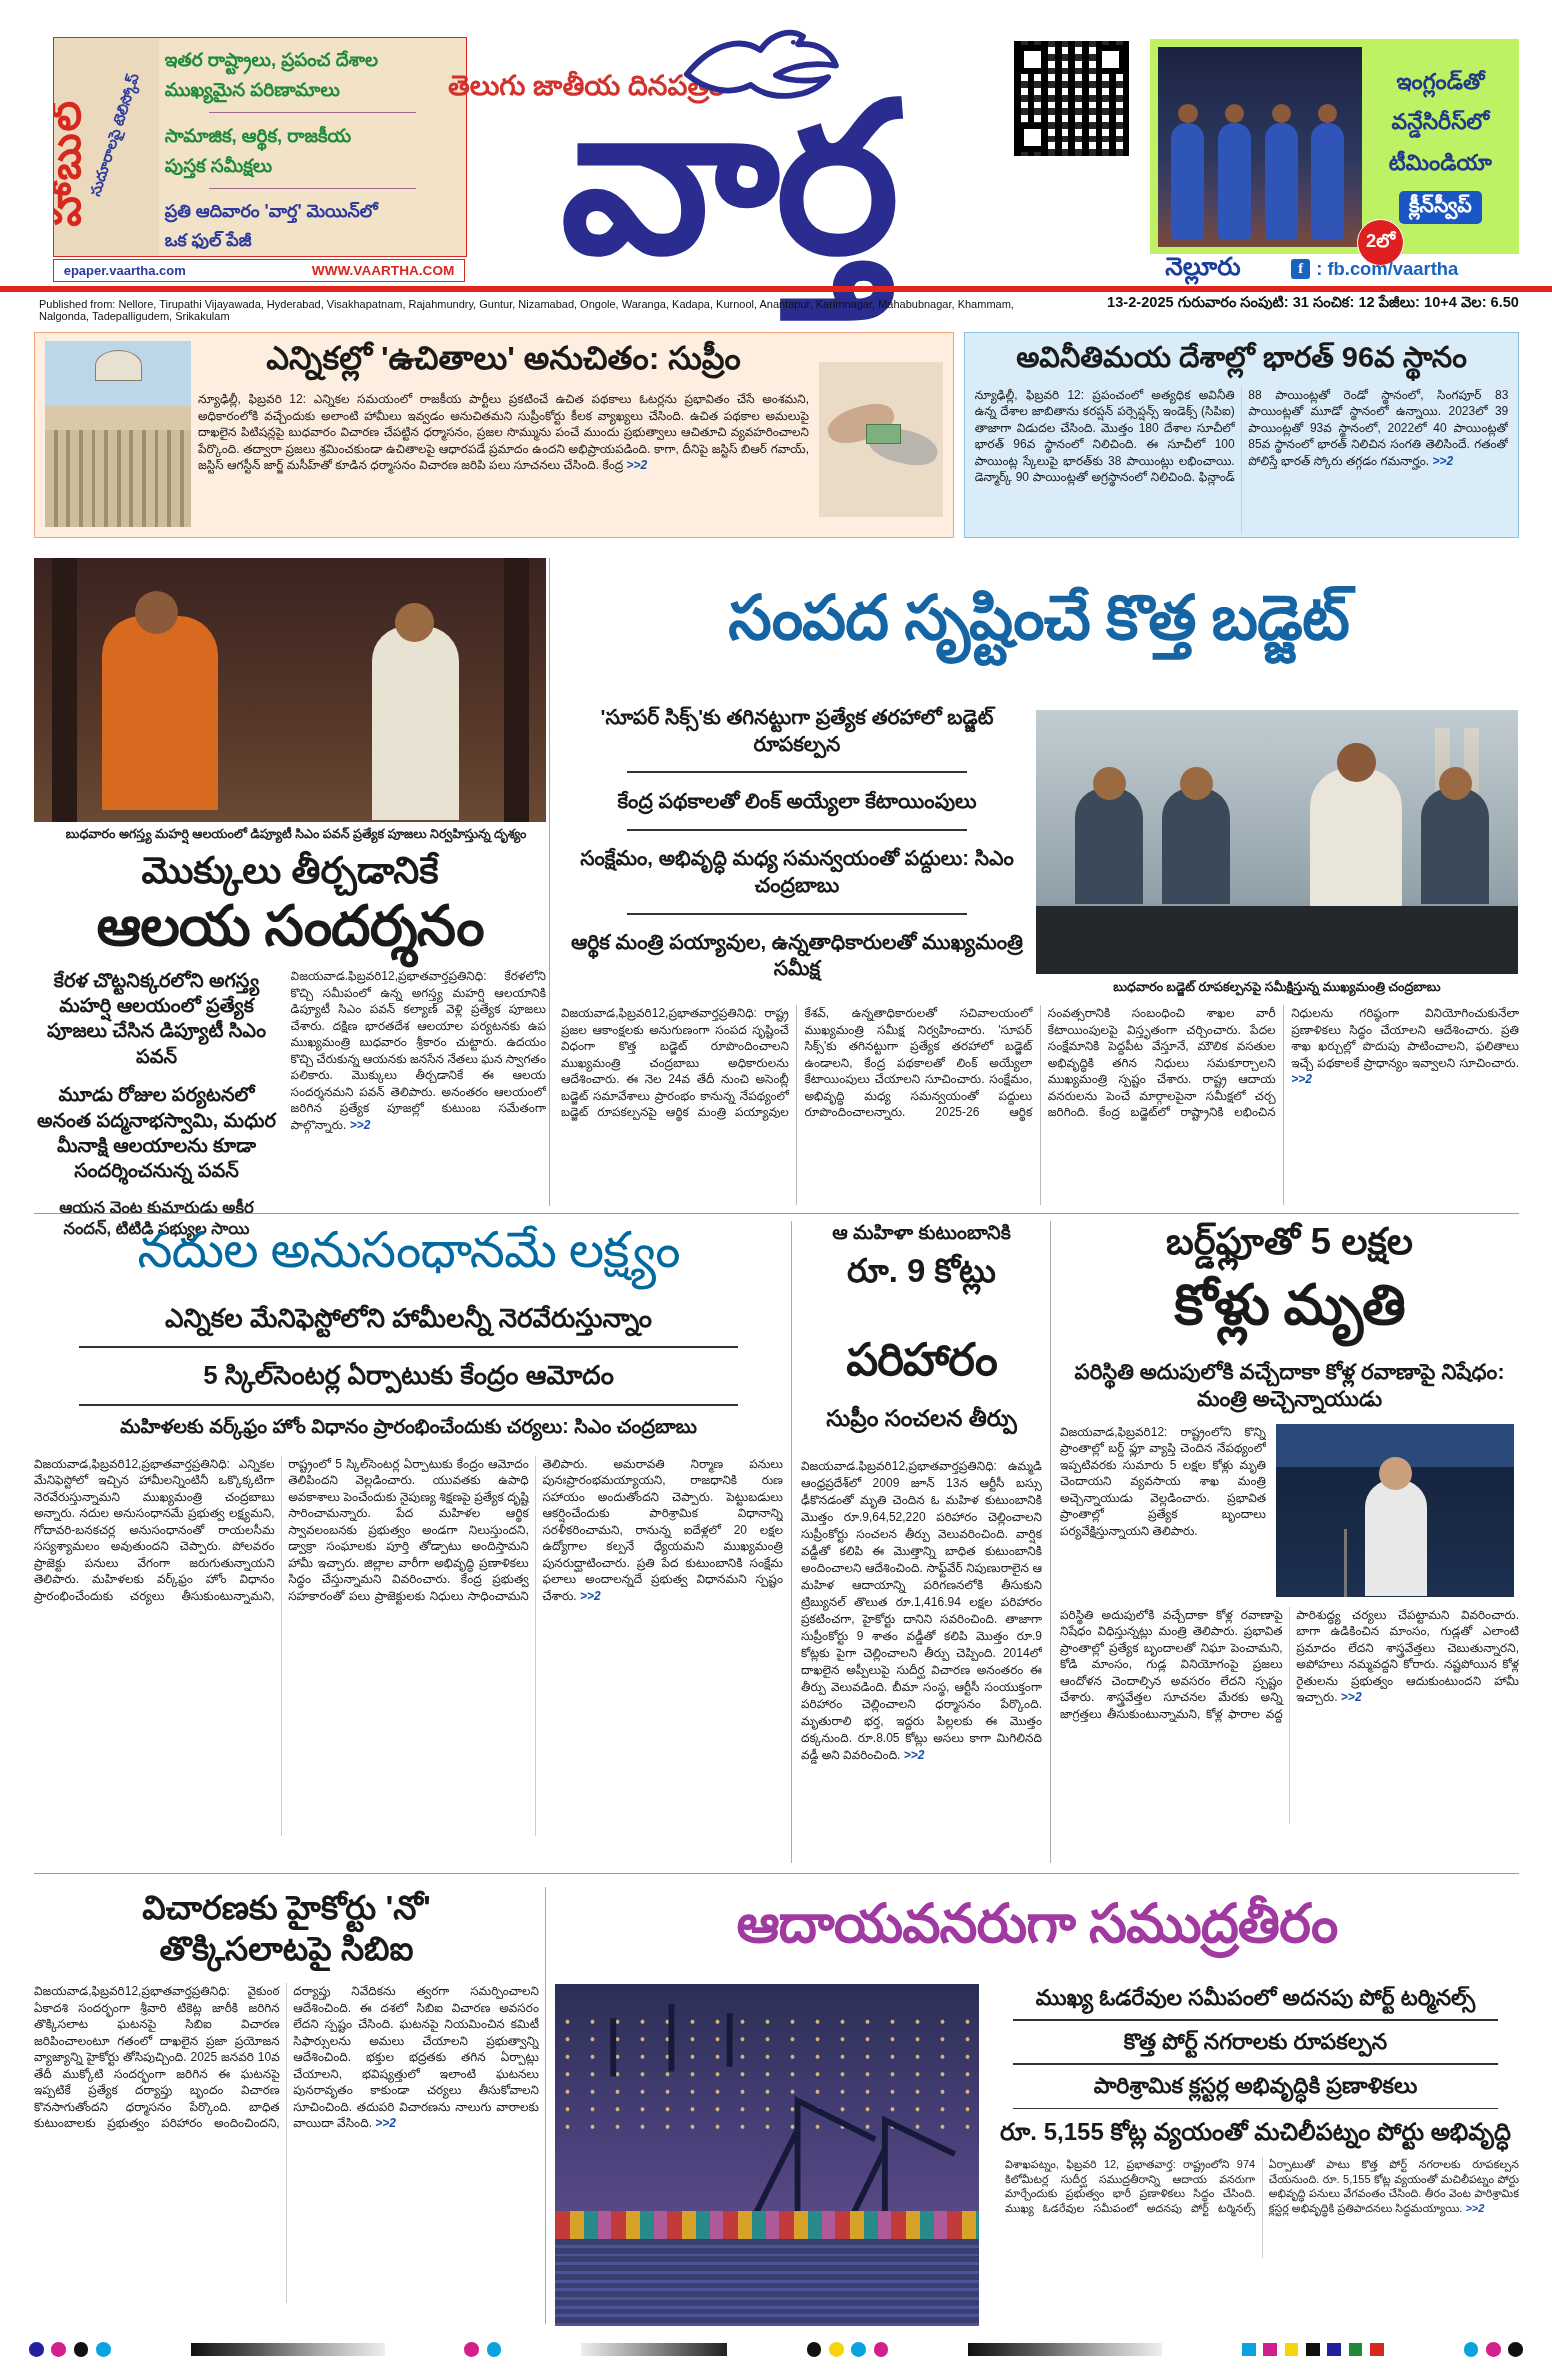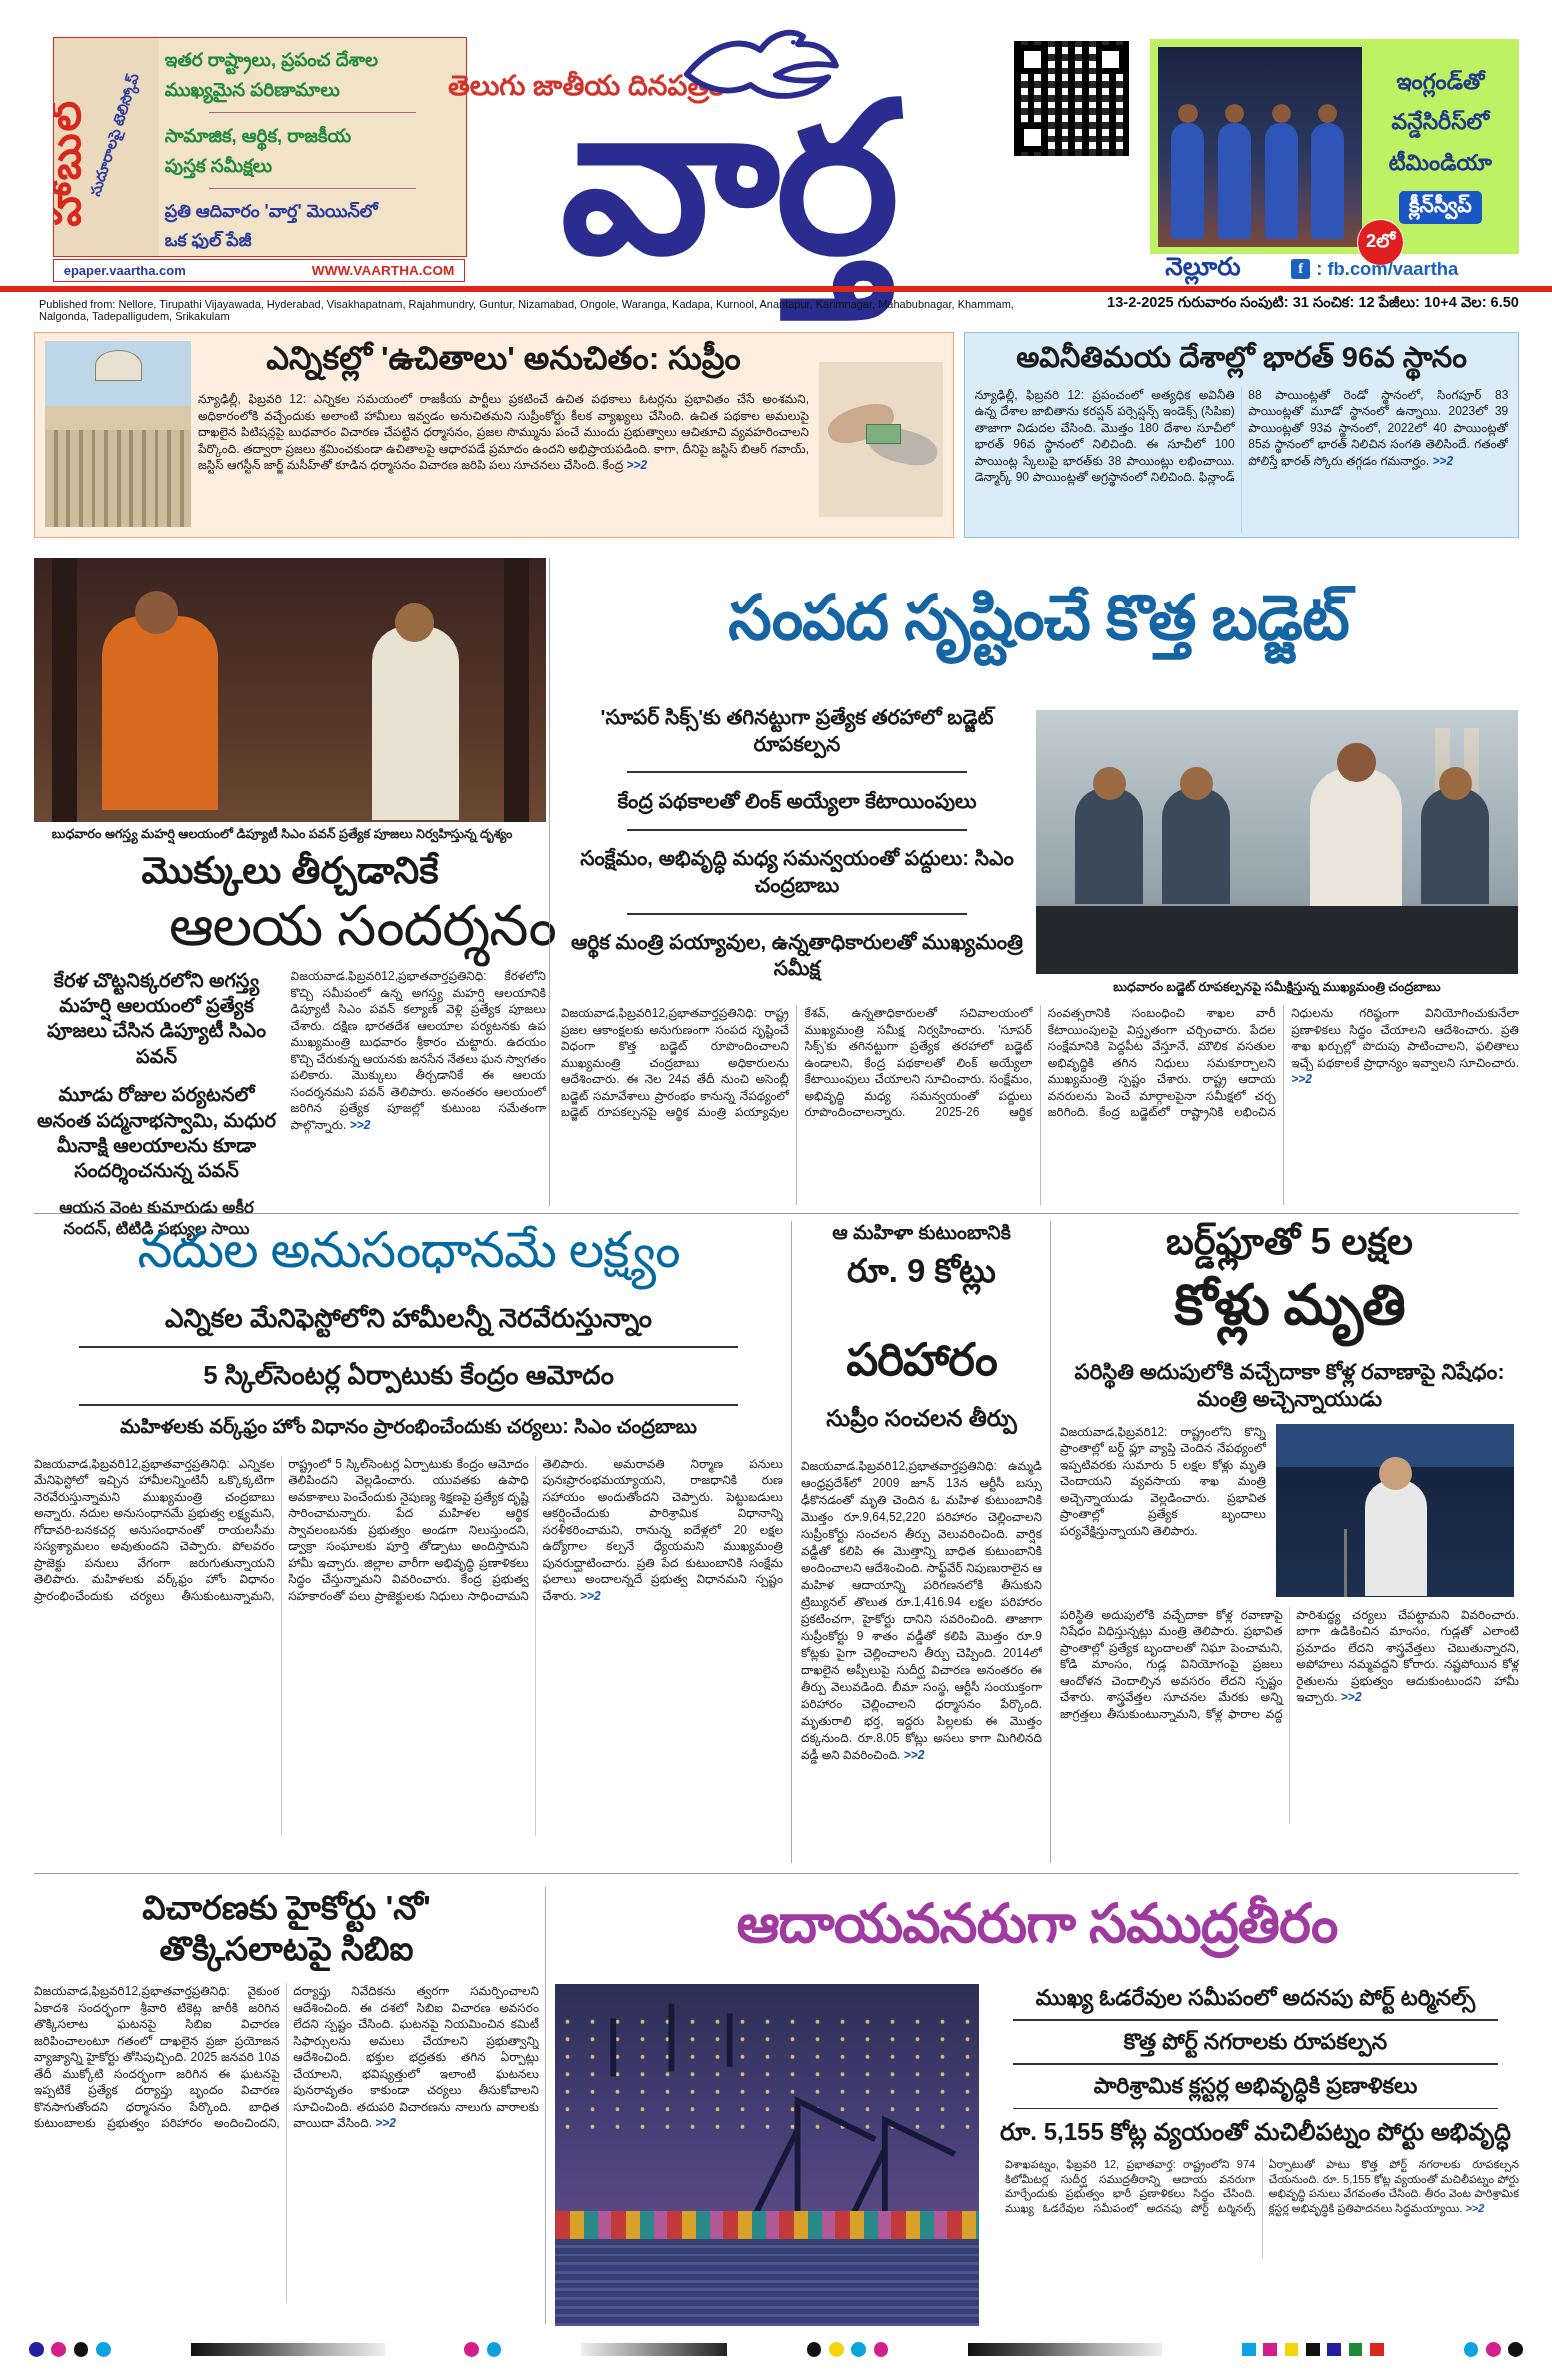--- a/index.html
+++ b/index.html
@@ -63,23 +63,23 @@
 
   .marker{color:#1550b0;font-weight:bold;font-style:italic;white-space:nowrap;}
 
   
   .photo-temple{left:34px;top:558px;width:512px;height:264px;background:linear-gradient(180deg,#3a2320,#5a3a2a 70%,#6a4a34);overflow:hidden;}
   .photo-temple .saffron{position:absolute;left:68px;top:58px;width:116px;height:194px;border-radius:39px 39px 0 0;background:#d86a1f;}
   .photo-temple .saffron::before{content:"";position:absolute;top:-25px;left:33px;width:43px;height:43px;border-radius:50%;background:#8a5a3a;}
   .photo-temple .priest{position:absolute;right:87px;top:68px;width:87px;height:194px;border-radius:35px 35px 0 0;background:#e8e2d2;}
   .photo-temple .priest::before{content:"";position:absolute;top:-23px;left:23px;width:39px;height:39px;border-radius:50%;background:#9a6a42;}
   .photo-temple .pillar{position:absolute;top:0;width:25px;height:100%;background:#2a1a16;}
-  .temple-caption{left:26px;top:827px;width:512px;font-size:12.6px;font-weight:bold;text-align:center;color:#222;}
+  .temple-caption{left:40px;top:827px;width:512px;font-size:12.6px;font-weight:bold;text-align:center;color:#222;}
   .temple-k{left:34px;top:850px;width:512px;font-size:37px;font-weight:bold;text-align:center;}
-  .temple-h{left:44px;top:893px;width:512px;font-size:56px;font-weight:normal;text-align:right;letter-spacing:-1px;}
+  .temple-h{left:34px;top:893px;width:512px;font-size:56px;font-weight:bold;text-align:center;letter-spacing:-1px;}
   .temple-cols{left:34px;top:968px;width:512px;height:240px;display:flex;gap:11.6px;}
   .temple-cols .c1{width:245px;display:flex;flex-direction:column;align-items:center;}
   .t-deck{font-size:19.4px;font-weight:bold;text-align:center;line-height:1.3;}
   .t-deck-sm{font-size:16.5px;font-weight:bold;text-align:center;line-height:1.3;color:#222;}
   .deck-div{width:72%;height:1.9px;background:#333;margin:6.8px auto;}
   .temple-cols .c2{flex:1;font-size:12px;line-height:16.5px;overflow:hidden;}
 
   .vrule{background:#aaa;width:1px;}
   .hrule{background:#999;height:1px;}
 

